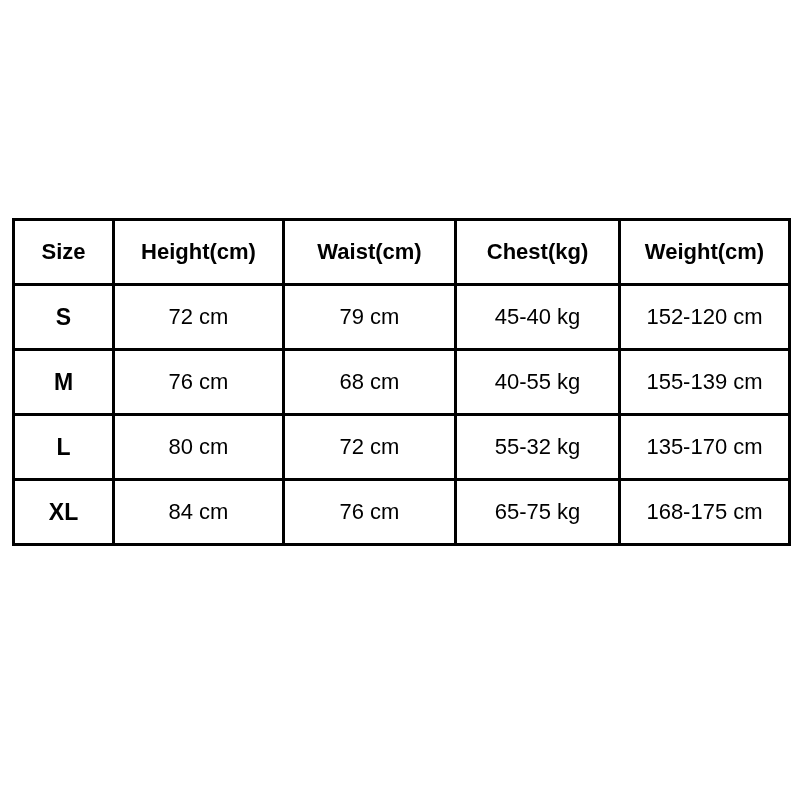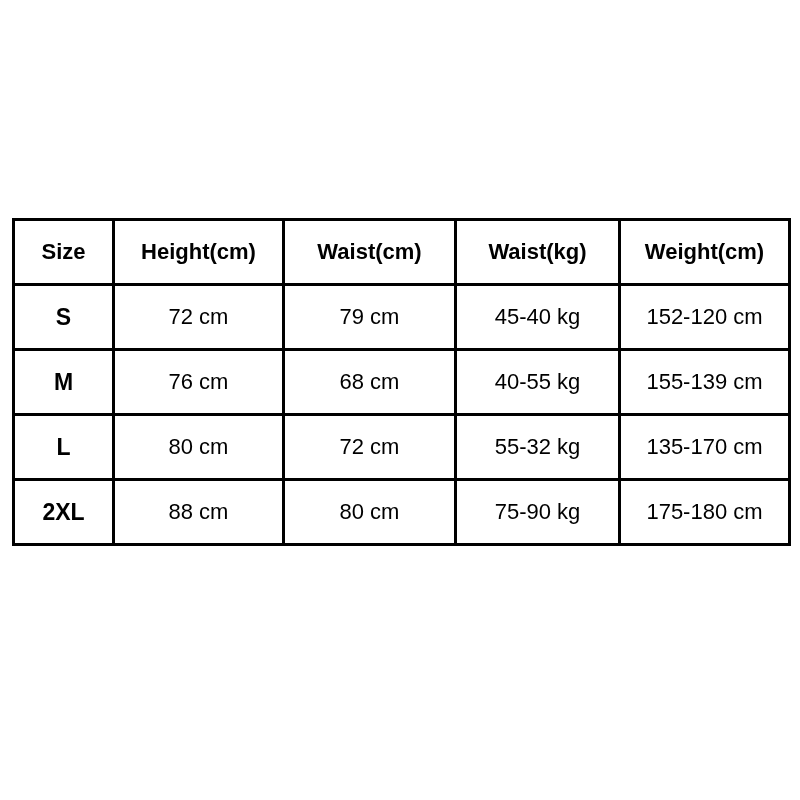--- a/index.html
+++ b/index.html
@@ -64,21 +64,21 @@
         <col class="c1">
         <col class="c2">
         <col class="c3">
         <col class="c4">
     </colgroup>
     <thead>
       <tr>
         <th>Size</th>
         <th>Height(cm)</th>
         <th>Waist(cm)</th>
-        <th>Waist(kg)</th>
+        <th>Chest(kg)</th>
         <th>Weight(cm)</th>
       </tr>
     </thead>
     <tbody>
       <tr>
         <td class="size-cell">S</td>
         <td>72 cm</td>
         <td>79 cm</td>
         <td>45-40 kg</td>
         <td>152-120 cm</td>
@@ -91,21 +91,21 @@
         <td>155-139 cm</td>
       </tr>
       <tr>
         <td class="size-cell">L</td>
         <td>80 cm</td>
         <td>72 cm</td>
         <td>55-32 kg</td>
         <td>135-170 cm</td>
       </tr>
       <tr>
-        <td class="size-cell">2XL</td>
-        <td>88 cm</td>
-        <td>80 cm</td>
-        <td>75-90 kg</td>
-        <td>175-180 cm</td>
+        <td class="size-cell">XL</td>
+        <td>84 cm</td>
+        <td>76 cm</td>
+        <td>65-75 kg</td>
+        <td>168-175 cm</td>
       </tr>
     </tbody>
   </table>
 </div>
 
 </body></html>

